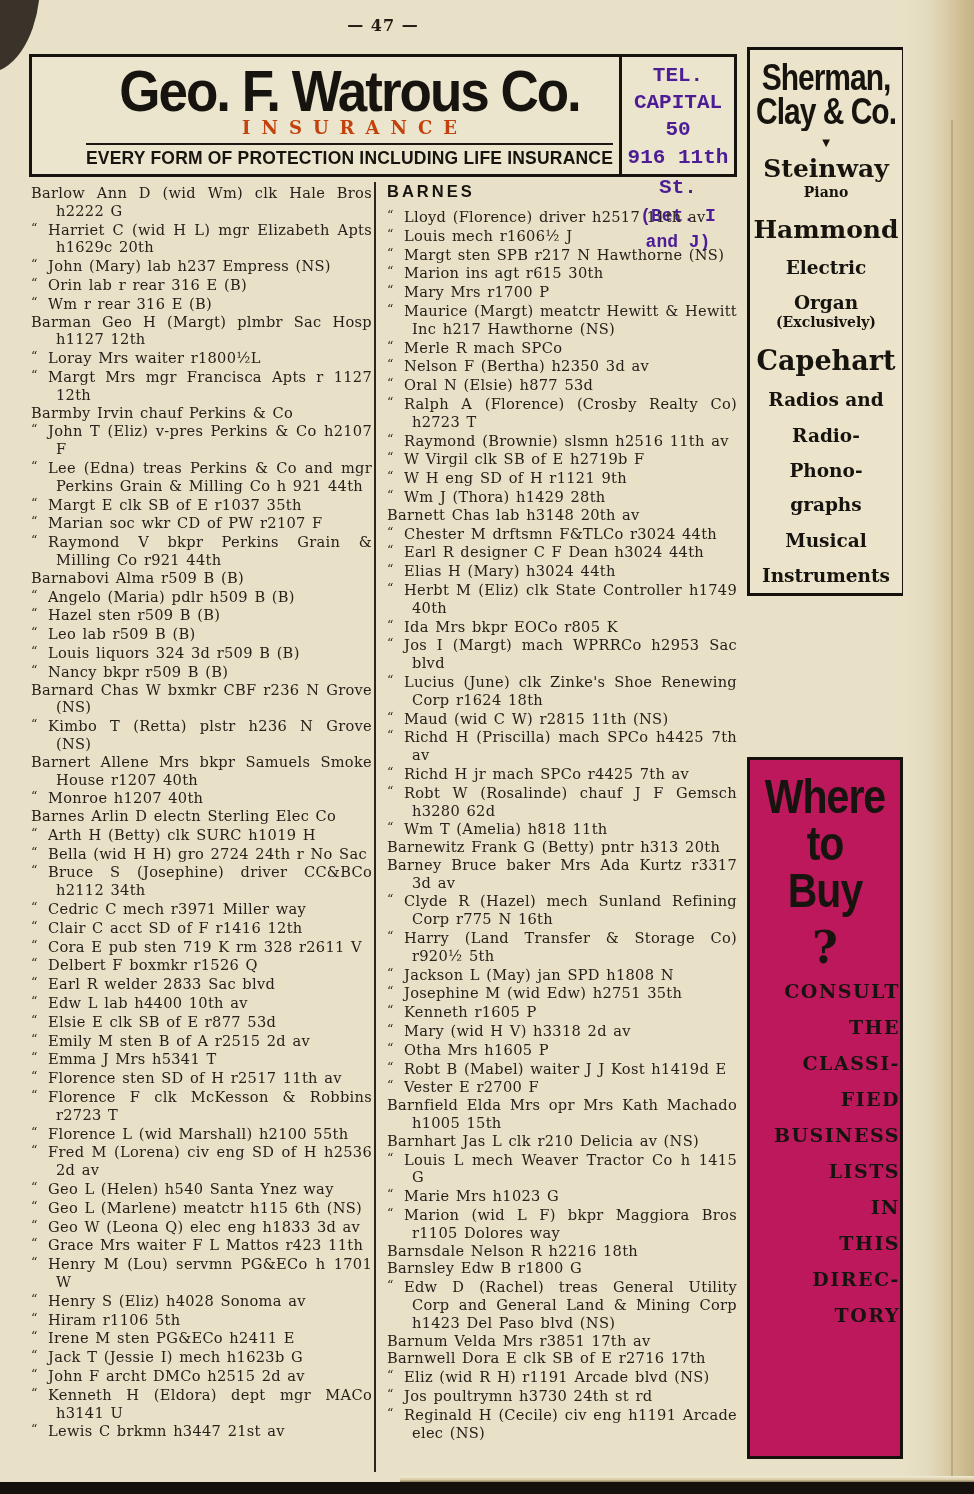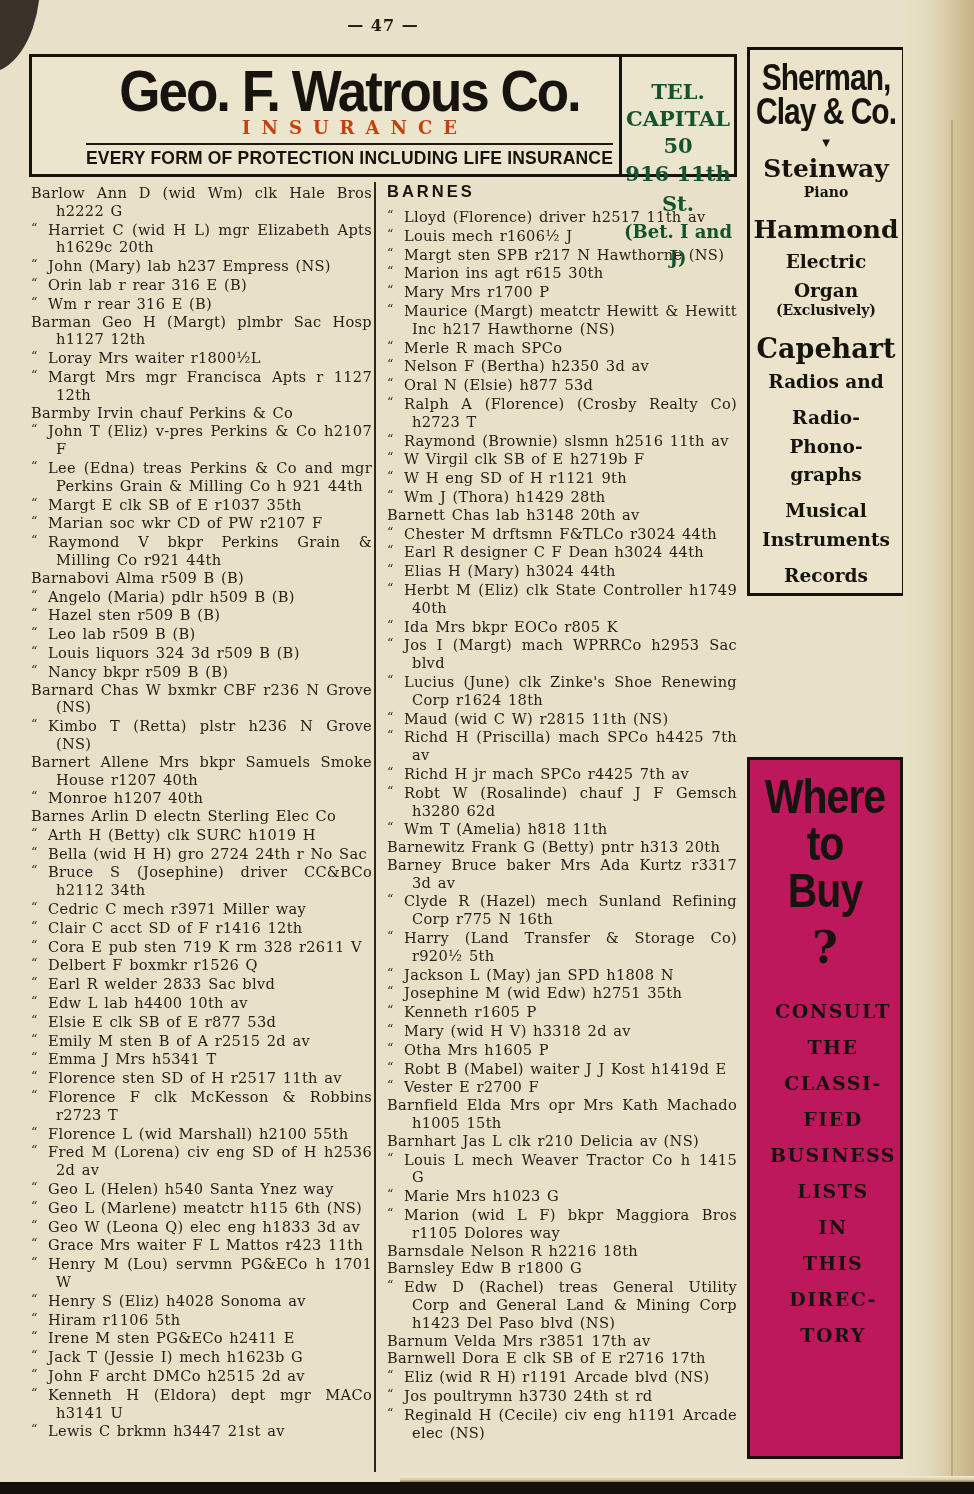--- a/index.html
+++ b/index.html
@@ -26,21 +26,21 @@
   .watrous-left{flex:1;display:flex;flex-direction:column;align-items:center;padding:0 6px;box-sizing:border-box;margin-left:48px;}
   .watrous-name{font-family:"Liberation Sans",sans-serif;font-weight:700;font-size:53px;
       letter-spacing:-2px;line-height:58px;white-space:nowrap;color:#17140f;
       transform:scaleY(1.1);transform-origin:center top;margin-top:2px;}
   .watrous-cat{font-weight:700;font-size:18px;letter-spacing:11px;text-indent:11px;
       line-height:25px;margin-top:-2px;color:#c2410c;}
   .watrous-rule{width:100%;border-top:2px solid #1c1813;margin-top:3px;}
   .watrous-tagline{font-family:"Liberation Sans",sans-serif;font-weight:700;font-size:17.5px;
       line-height:26px;letter-spacing:0.2px;white-space:nowrap;color:#17140f;}
   .watrous-right{width:170px;border-left:3px solid #17140f;text-align:center;
-      font-weight:700;color:#14532d;padding-top:21px;box-sizing:border-box;}
+      font-weight:700;color:#4c1d95;padding-top:5px;box-sizing:border-box;font-family:Liberation Mono, monospace;}
   .tel-line{font-size:21px;line-height:27px;}
   .tel-addr{font-size:21px;line-height:30px;}
   .tel-note{font-size:18px;line-height:26px;}
 
   
   .dir-col{position:absolute;overflow:hidden;}
   .col-left{left:31px;top:184px;width:341px;height:1296px;}
   .col-right{left:387px;top:181px;width:350px;height:1299px;}
   .col-divider{position:absolute;left:374px;top:182px;width:2px;height:1290px;background:#2b261e;}
   .entry{margin:0;padding-left:25px;text-indent:-25px;font-size:14.6px;line-height:17.8px;
@@ -52,36 +52,36 @@
 
   
   .sherman-box{position:absolute;left:747px;top:47px;width:158px;height:549px;
       border:3px solid #15120d;background:#ebe4cb;box-sizing:border-box;text-align:center;
       padding-top:10px;overflow:hidden;color:#17140f;}
   .sh-name{font-family:"Liberation Sans",sans-serif;font-weight:700;font-size:30px;line-height:34px;
       letter-spacing:-1px;transform:scaleY(1.25);transform-origin:center;}
   .sh-item{font-weight:700;line-height:1.12;}
   .s-xl{font-size:25px;margin-top:7px;}
   .s-xxl{font-size:27px;margin-top:7px;}
-  .s-md{font-size:18.5px;margin-top:8px;}
+  .s-md{font-size:18.5px;margin-top:14px;}
   .s-sm{font-size:14px;margin-top:2px;}
   .s-sm2{font-size:16px;margin-top:3px;}
   .s-arrow{font-size:10px;margin-top:9px;}
   .s-addr{font-size:25px;margin-top:7px;}
   .s-phone{font-size:15.5px;margin-top:4px;}
   .gap{margin-top:15px !important;}
 
   
   .where-box{position:absolute;left:747px;top:757px;width:156px;height:702px;
       border:3px solid #15120d;background:#be185d;box-sizing:border-box;padding-top:14px;
       overflow:hidden;color:#17140f;}
   .where-word{font-family:"Liberation Sans",sans-serif;font-weight:700;font-size:41px;line-height:47px;
       text-align:center;transform:scaleY(1.15);letter-spacing:-1px;}
   .where-q{font-weight:700;font-size:44px;line-height:50px;text-align:center;margin-top:8px;}
-  .where-lines{margin-top:20px;padding-left:16px;text-align:center;}
+  .where-lines{padding-left:16px;text-align:right;}
   .where-line{font-weight:700;font-size:19px;letter-spacing:1.5px;line-height:36px;}
 </style>
 </head>
 <body>
 
 <div class="page">
 
   <div class="pageno">— 47 —</div>
 
   <div class="watrous-box">

